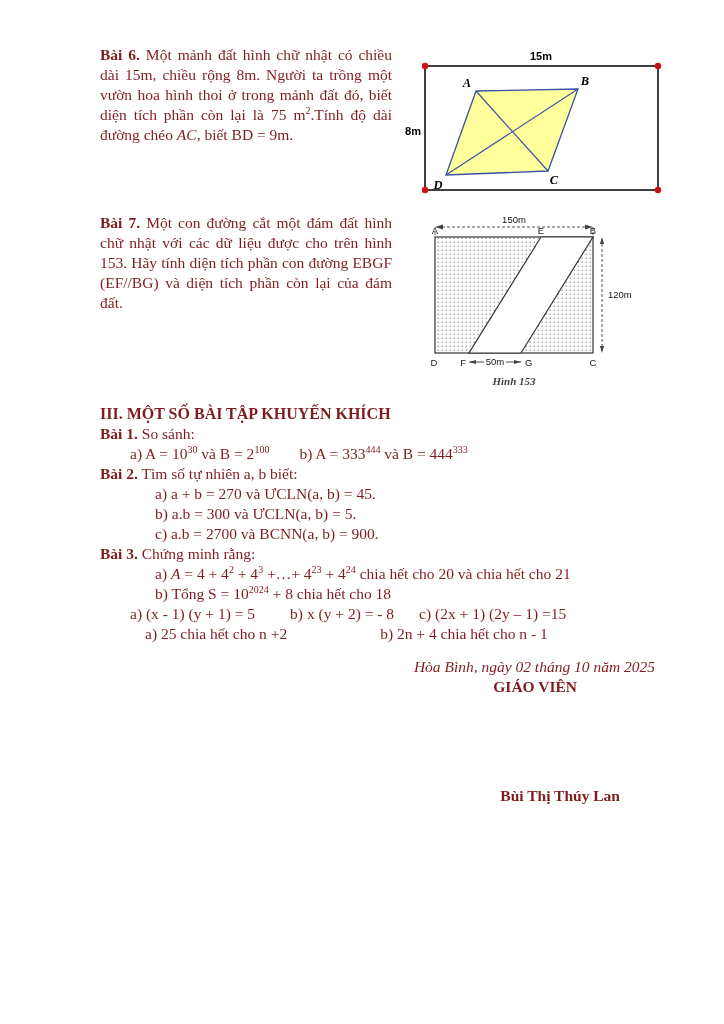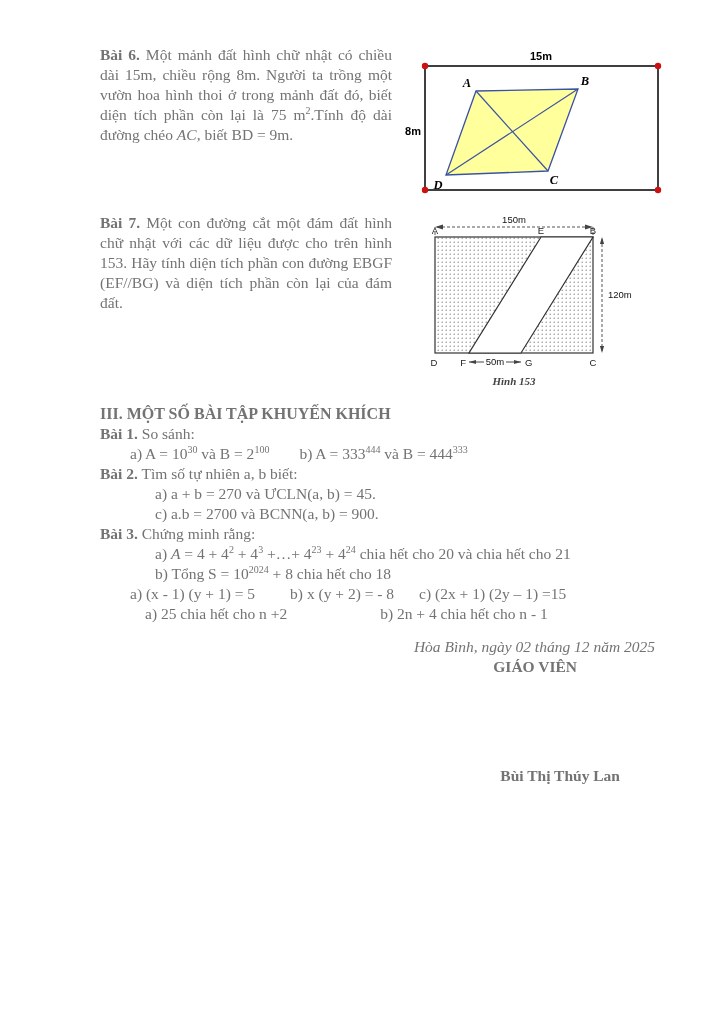--- a/index.html
+++ b/index.html
@@ -1,18 +1,18 @@
 <!DOCTYPE html>
 <html><head>
 <meta charset="utf-8">
 <style>
   html,body{margin:0;padding:0;background:#fff;}
   .page{
     position:relative;width:724px;height:1024px;box-sizing:border-box;
-    background:#ffffff;color:#737373;
+    background:#ffffff;color:#7f1d1d;
     font-family:"Liberation Serif","DejaVu Serif",serif;
     font-size:15.5px;
     padding:45px 0 0 100px;
     overflow:hidden;
   }
   .row{display:flex;align-items:flex-start;}
   .row-b7{margin-top:6px;}
   .ptext{width:292px;margin:0;text-align:justify;line-height:20px;}
   .plabel{font-weight:bold;}
   .fig1{margin-left:8px;margin-top:2px;}
@@ -127,29 +127,30 @@
 
   <h3 class="heading">III. MỘT SỐ BÀI TẬP KHUYẾN KHÍCH</h3>
 
   <div class="line"><b class="plabel">Bài 1.</b><span> So sánh:</span></div>
   <div class="line ind30">
     <span class="item"><span>a) A = 10</span><sup>30</sup><span> và B = 2</span><sup>100</sup></span><span class="item g30"><span>b) A = 333</span><sup>444</sup><span> và B = 444</span><sup>333</sup></span>
   </div>
 
   <div class="line"><b class="plabel">Bài 2.</b><span> Tìm số tự nhiên a, b biết:</span></div>
   <div class="line ind55">a) a + b = 270 và ƯCLN(a, b) = 45.</div>
+  <div class="line ind55">b) a.b = 300 và ƯCLN(a, b) = 5.</div>
   <div class="line ind55">c) a.b = 2700 và BCNN(a, b) = 900.</div>
 
   <div class="line"><b class="plabel">Bài 3.</b><span> Chứng minh rằng:</span></div>
   <div class="line ind55"><span>a) </span><i class="mathvar">A</i><span> = 4 + 4</span><sup>2</sup><span> + 4</span><sup>3</sup><span> +…+ 4</span><sup>23</sup><span> + 4</span><sup>24</sup><span> chia hết cho 20 và chia hết cho 21</span></div>
   <div class="line ind55"><span>b) Tổng S = 10</span><sup>2024</sup><span> + 8 chia hết cho 18</span></div>
 
   <div class="line ind30"><span class="item">a) (x - 1) (y + 1) = 5</span><span class="item g35">b)  x (y + 2) = - 8</span><span class="item g25">c) (2x + 1) (2y – 1) =15</span></div>
 
   <div class="line ind45"><span class="item">a) 25 chia hết cho n +2</span><span class="item g93">b) 2n + 4 chia hết cho n - 1</span></div>
 
   <div class="sig">
-    <div class="sig-date">Hòa Bình, ngày 02 tháng 12 năm 2025</div>
+    <div class="sig-date">Hòa Bình, ngày 02 tháng 10 năm 2025</div>
     <div class="sig-role">GIÁO VIÊN</div>
     <div class="sig-name">Bùi Thị Thúy Lan</div>
   </div>
 
 </div>
 
 </body></html>

